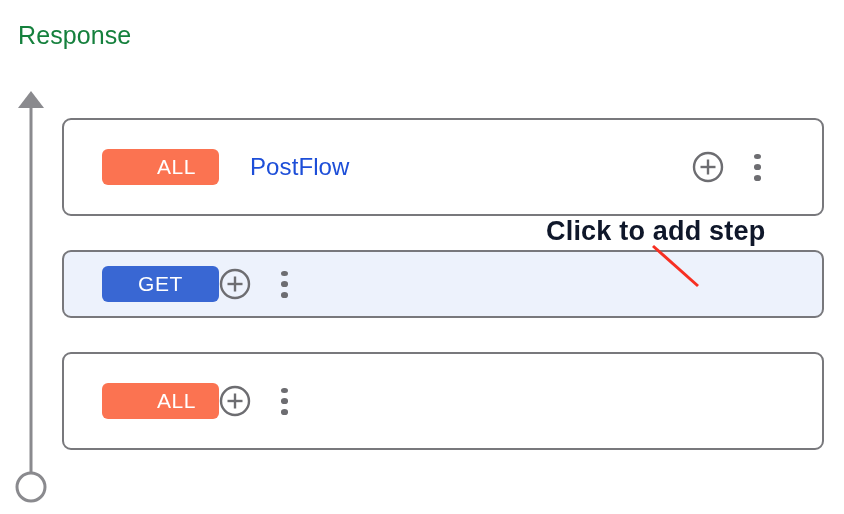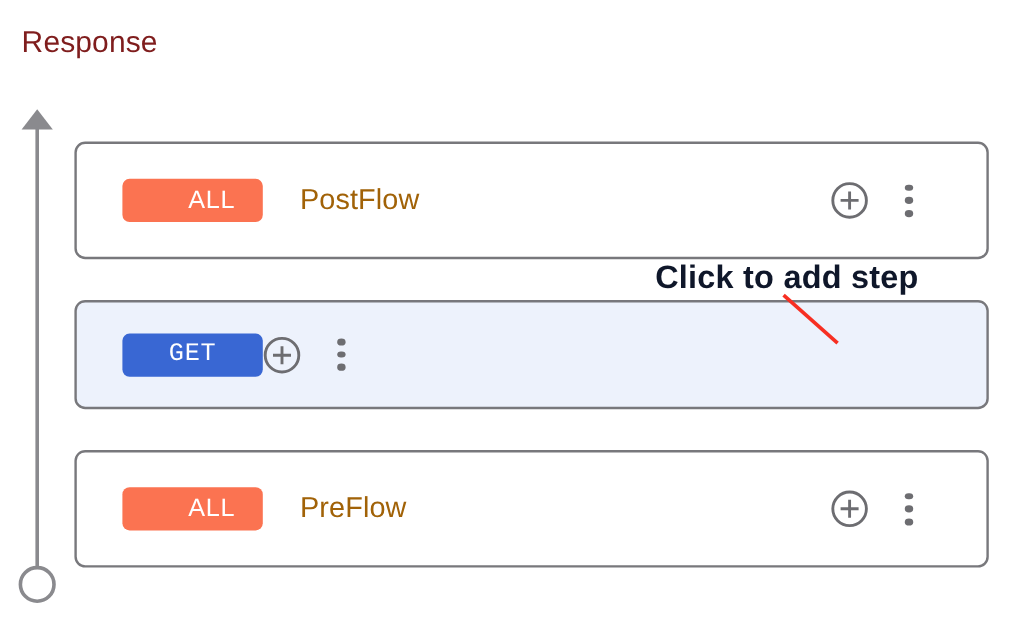--- a/index.html
+++ b/index.html
@@ -16,21 +16,21 @@
     -webkit-font-smoothing: antialiased;
   }
 
   
   .page-title {
     position: absolute;
     left: 18px;
     top: 20px;
     font-size: 25px;
     line-height: 30px;
-    color: #7f1d1d;
+    color: #15803d;
     font-weight: 400;
     letter-spacing: 0.1px;
     white-space: nowrap;
   }
 
   
   .timeline {
     position: absolute;
     left: 0px;
     top: 80px;
@@ -52,22 +52,21 @@
     height: 98px;
     border: 2px solid #78787c;
     border-radius: 9px;
     background: #ffffff;
     display: flex;
     align-items: center;
     margin-bottom: 34px;
   }
   .flow-card.selected {
     background: #edf2fc;
-    height: 91px;
-    font-family: Liberation Mono, monospace;
+    height: 68px;
   }
   .flow-card:last-child {
     margin-bottom: 0;
   }
 
   .badge {
     box-sizing: border-box;
     margin-left: 38px;
     width: 117px;
     height: 36px;
@@ -80,21 +79,21 @@
     font-weight: 400;
     letter-spacing: 0.6px;
     flex: 0 0 auto;
   }
   .badge.all  { background: #fb7351; padding-left: 32px; }
   .badge.get  { background: #3967d3; }
 
   .flow-name {
     margin-left: 31px;
     font-size: 24px;
-    color: #a16207;
+    color: #1d4ed8;
     font-weight: 400;
     letter-spacing: 0.1px;
     white-space: nowrap;
     flex: 1 1 auto;
   }
 
   .card-actions {
     display: flex;
     align-items: center;
     flex: 0 0 auto;
@@ -188,21 +187,20 @@
       <div class="kebab-btn">
         <span class="dot"></span>
         <span class="dot"></span>
         <span class="dot"></span>
       </div>
     </div>
   </div>
 
   <div class="flow-card">
     <span class="badge all">ALL</span>
-    <span class="flow-name">PreFlow</span>
     <div class="card-actions">
       <svg class="add-step-btn" viewBox="0 0 32 32">
         <circle cx="16" cy="16" r="14" fill="none" stroke="#6d6d71" stroke-width="2.4"></circle>
         <line x1="16" y1="8.5" x2="16" y2="23.5" stroke="#6d6d71" stroke-width="2.4"></line>
         <line x1="8.5" y1="16" x2="23.5" y2="16" stroke="#6d6d71" stroke-width="2.4"></line>
       </svg>
       <div class="kebab-btn">
         <span class="dot"></span>
         <span class="dot"></span>
         <span class="dot"></span>

